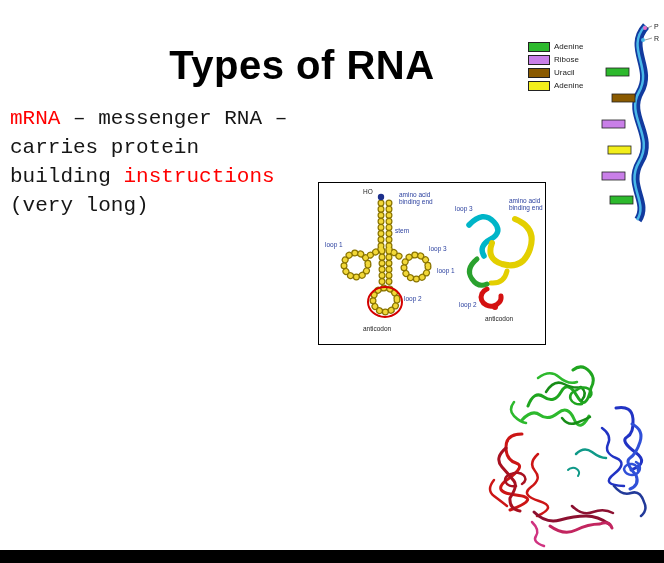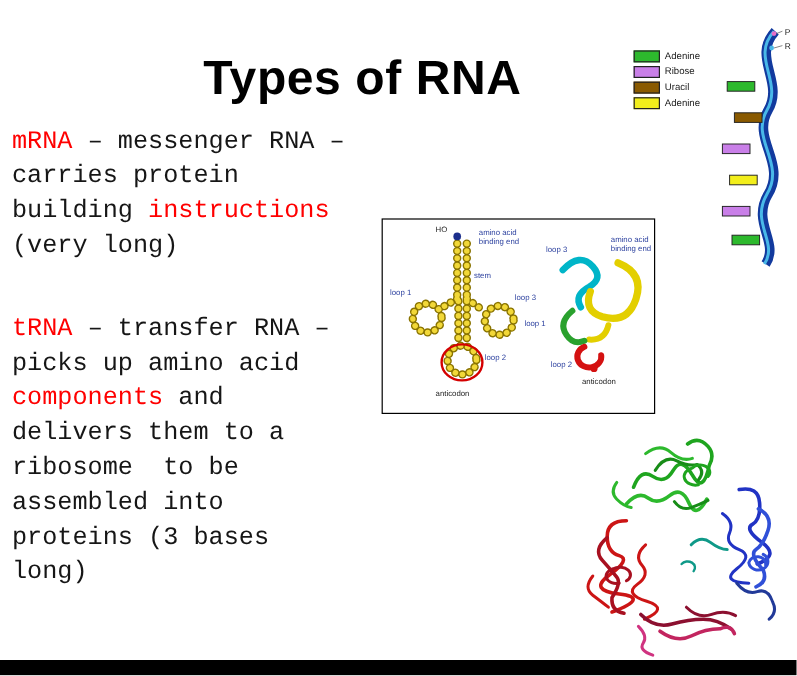--- a/index.html
+++ b/index.html
@@ -41,21 +41,20 @@
 </style>
 </head>
 <body>
 
 <div class="slide">
 
   <h1 class="title">Types of RNA</h1>
 
   <div class="text-col">
     <p class="para"><span class="accent" style="color: rgb(255, 0, 0);">mRNA</span><span> – messenger RNA – carries protein building </span><span class="accent" style="color: rgb(255, 0, 0);">instructions</span><span> (very long)</span></p>
-    <p class="para"><span class="accent" style="color: rgb(255, 0, 0);">tRNA</span><span> – transfer RNA – picks up amino acid </span><span class="accent" style="color: rgb(255, 0, 0);">components</span><span> and delivers them to a ribosome  to be assembled into proteins (3 bases long)</span></p>
   </div>
 
   <div class="legend">
     <div class="legend-row">
       <span class="swatch" style="background: rgb(45, 185, 45);"></span>
       <span class="legend-label">Adenine</span>
     </div>
     <div class="legend-row">
       <span class="swatch" style="background: rgb(201, 127, 232);"></span>
       <span class="legend-label">Ribose</span>

